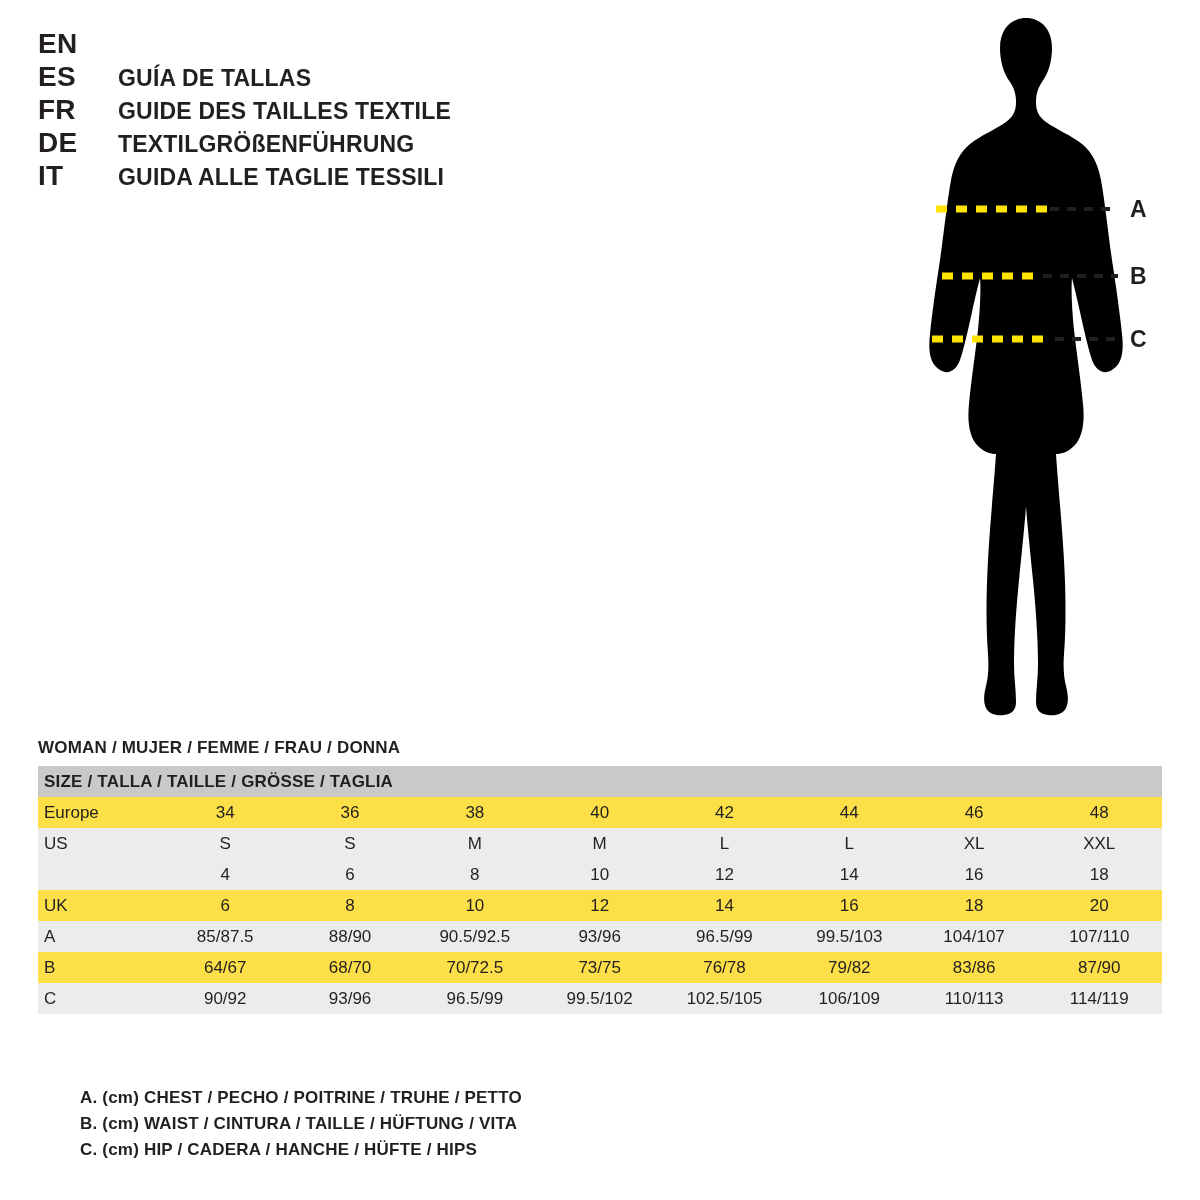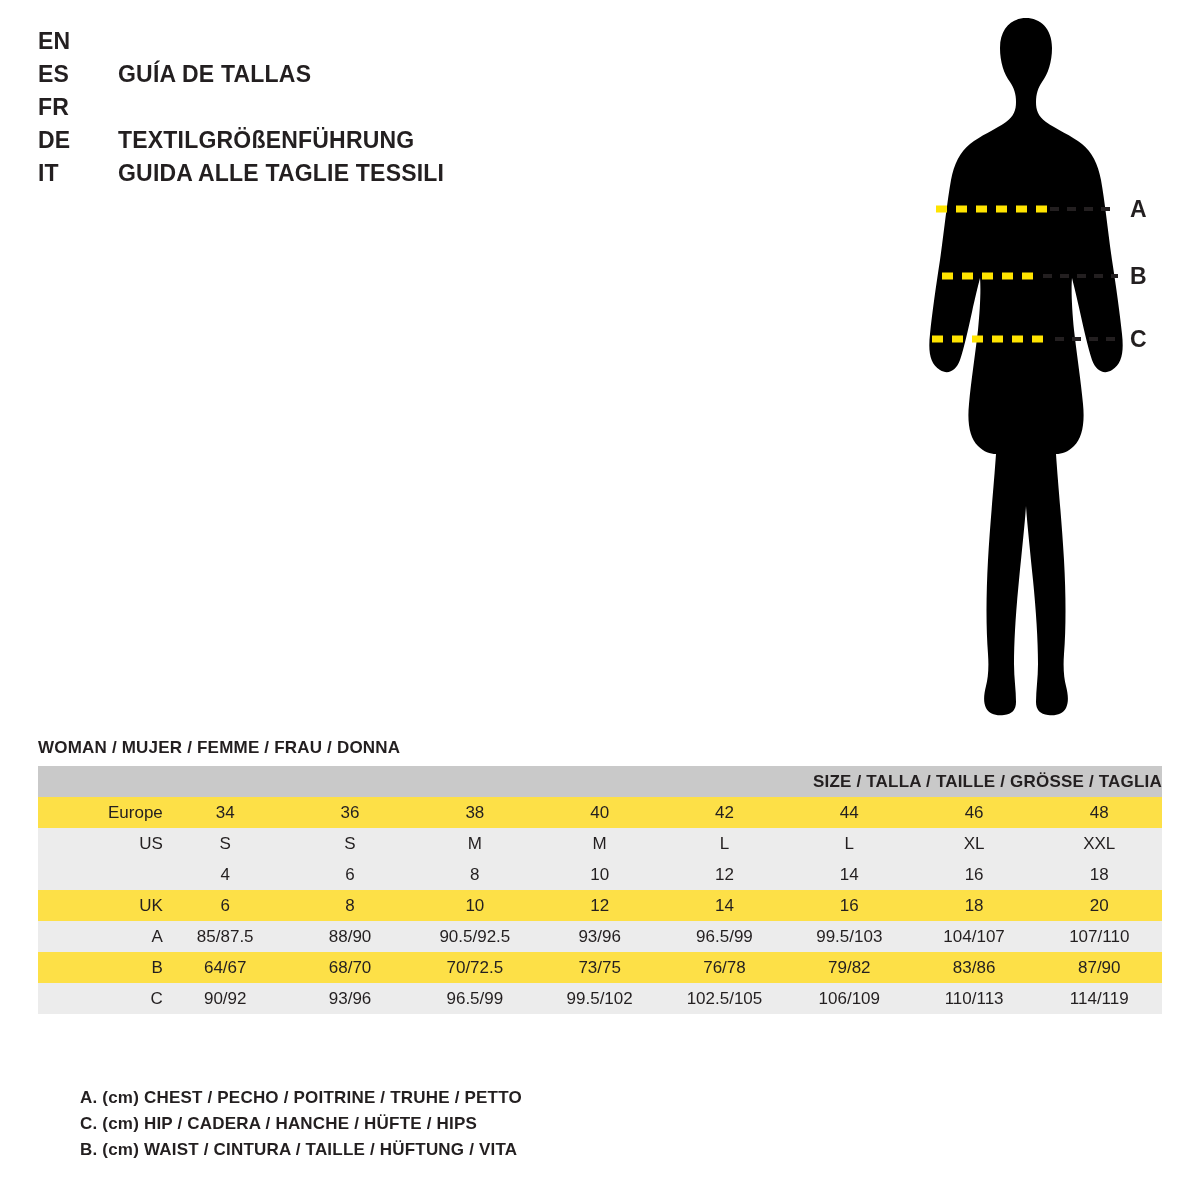--- a/index.html
+++ b/index.html
@@ -24,21 +24,21 @@
     width: 560px;
   }
   .title-row {
     display: flex;
     align-items: baseline;
     height: 33px;
   }
   .title-lang {
     width: 80px;
     flex: 0 0 80px;
-    font-size: 23px;
+    font-size: 28px;
     font-weight: bold;
     letter-spacing: 0.2px;
     color: #231f20;
   }
   .title-text {
     font-size: 23px;
     font-weight: bold;
     letter-spacing: 0.2px;
     color: #231f20;
     white-space: nowrap;
@@ -91,21 +91,21 @@
   }
   .row-alt {
     background: #ececec;
   }
   .row-plain {
     background: #fde047;
   }
   .c-label {
     width: 190px;
     padding-left: 6px !important;
-    text-align: right;
+    text-align: left;
   }
   .c-val {
     text-align: center;
   }
 
   
   .legend {
     position: absolute;
     left: 38px;
     top: 1088px;
@@ -135,20 +135,21 @@
 <div class="title-block">
   <div class="title-row">
     <div class="title-lang">EN</div>
   </div>
   <div class="title-row">
     <div class="title-lang">ES</div>
     <div class="title-text">GUÍA DE TALLAS</div>
   </div>
   <div class="title-row">
     <div class="title-lang">FR</div>
+    <div class="title-text">GUIDE DES TAILLES TEXTILE</div>
   </div>
   <div class="title-row">
     <div class="title-lang">DE</div>
     <div class="title-text">TEXTILGRÖßENFÜHRUNG</div>
   </div>
   <div class="title-row">
     <div class="title-lang">IT</div>
     <div class="title-text">GUIDA ALLE TAGLIE TESSILI</div>
   </div>
 </div>
@@ -315,15 +316,15 @@
         <td class="c-val">106/109</td>
         <td class="c-val">110/113</td>
         <td class="c-val">114/119</td>
       </tr>
     </tbody>
   </table>
 </div>
 
 <div class="legend">
   <div class="legend-line">A. (cm) CHEST / PECHO / POITRINE / TRUHE / PETTO</div>
+  <div class="legend-line">B. (cm) WAIST / CINTURA / TAILLE / HÜFTUNG / VITA</div>
   <div class="legend-line">C. (cm) HIP / CADERA / HANCHE / HÜFTE / HIPS</div>
-  <div class="legend-line">B. (cm) WAIST / CINTURA / TAILLE / HÜFTUNG / VITA</div>
 </div>
 
 </body></html>

